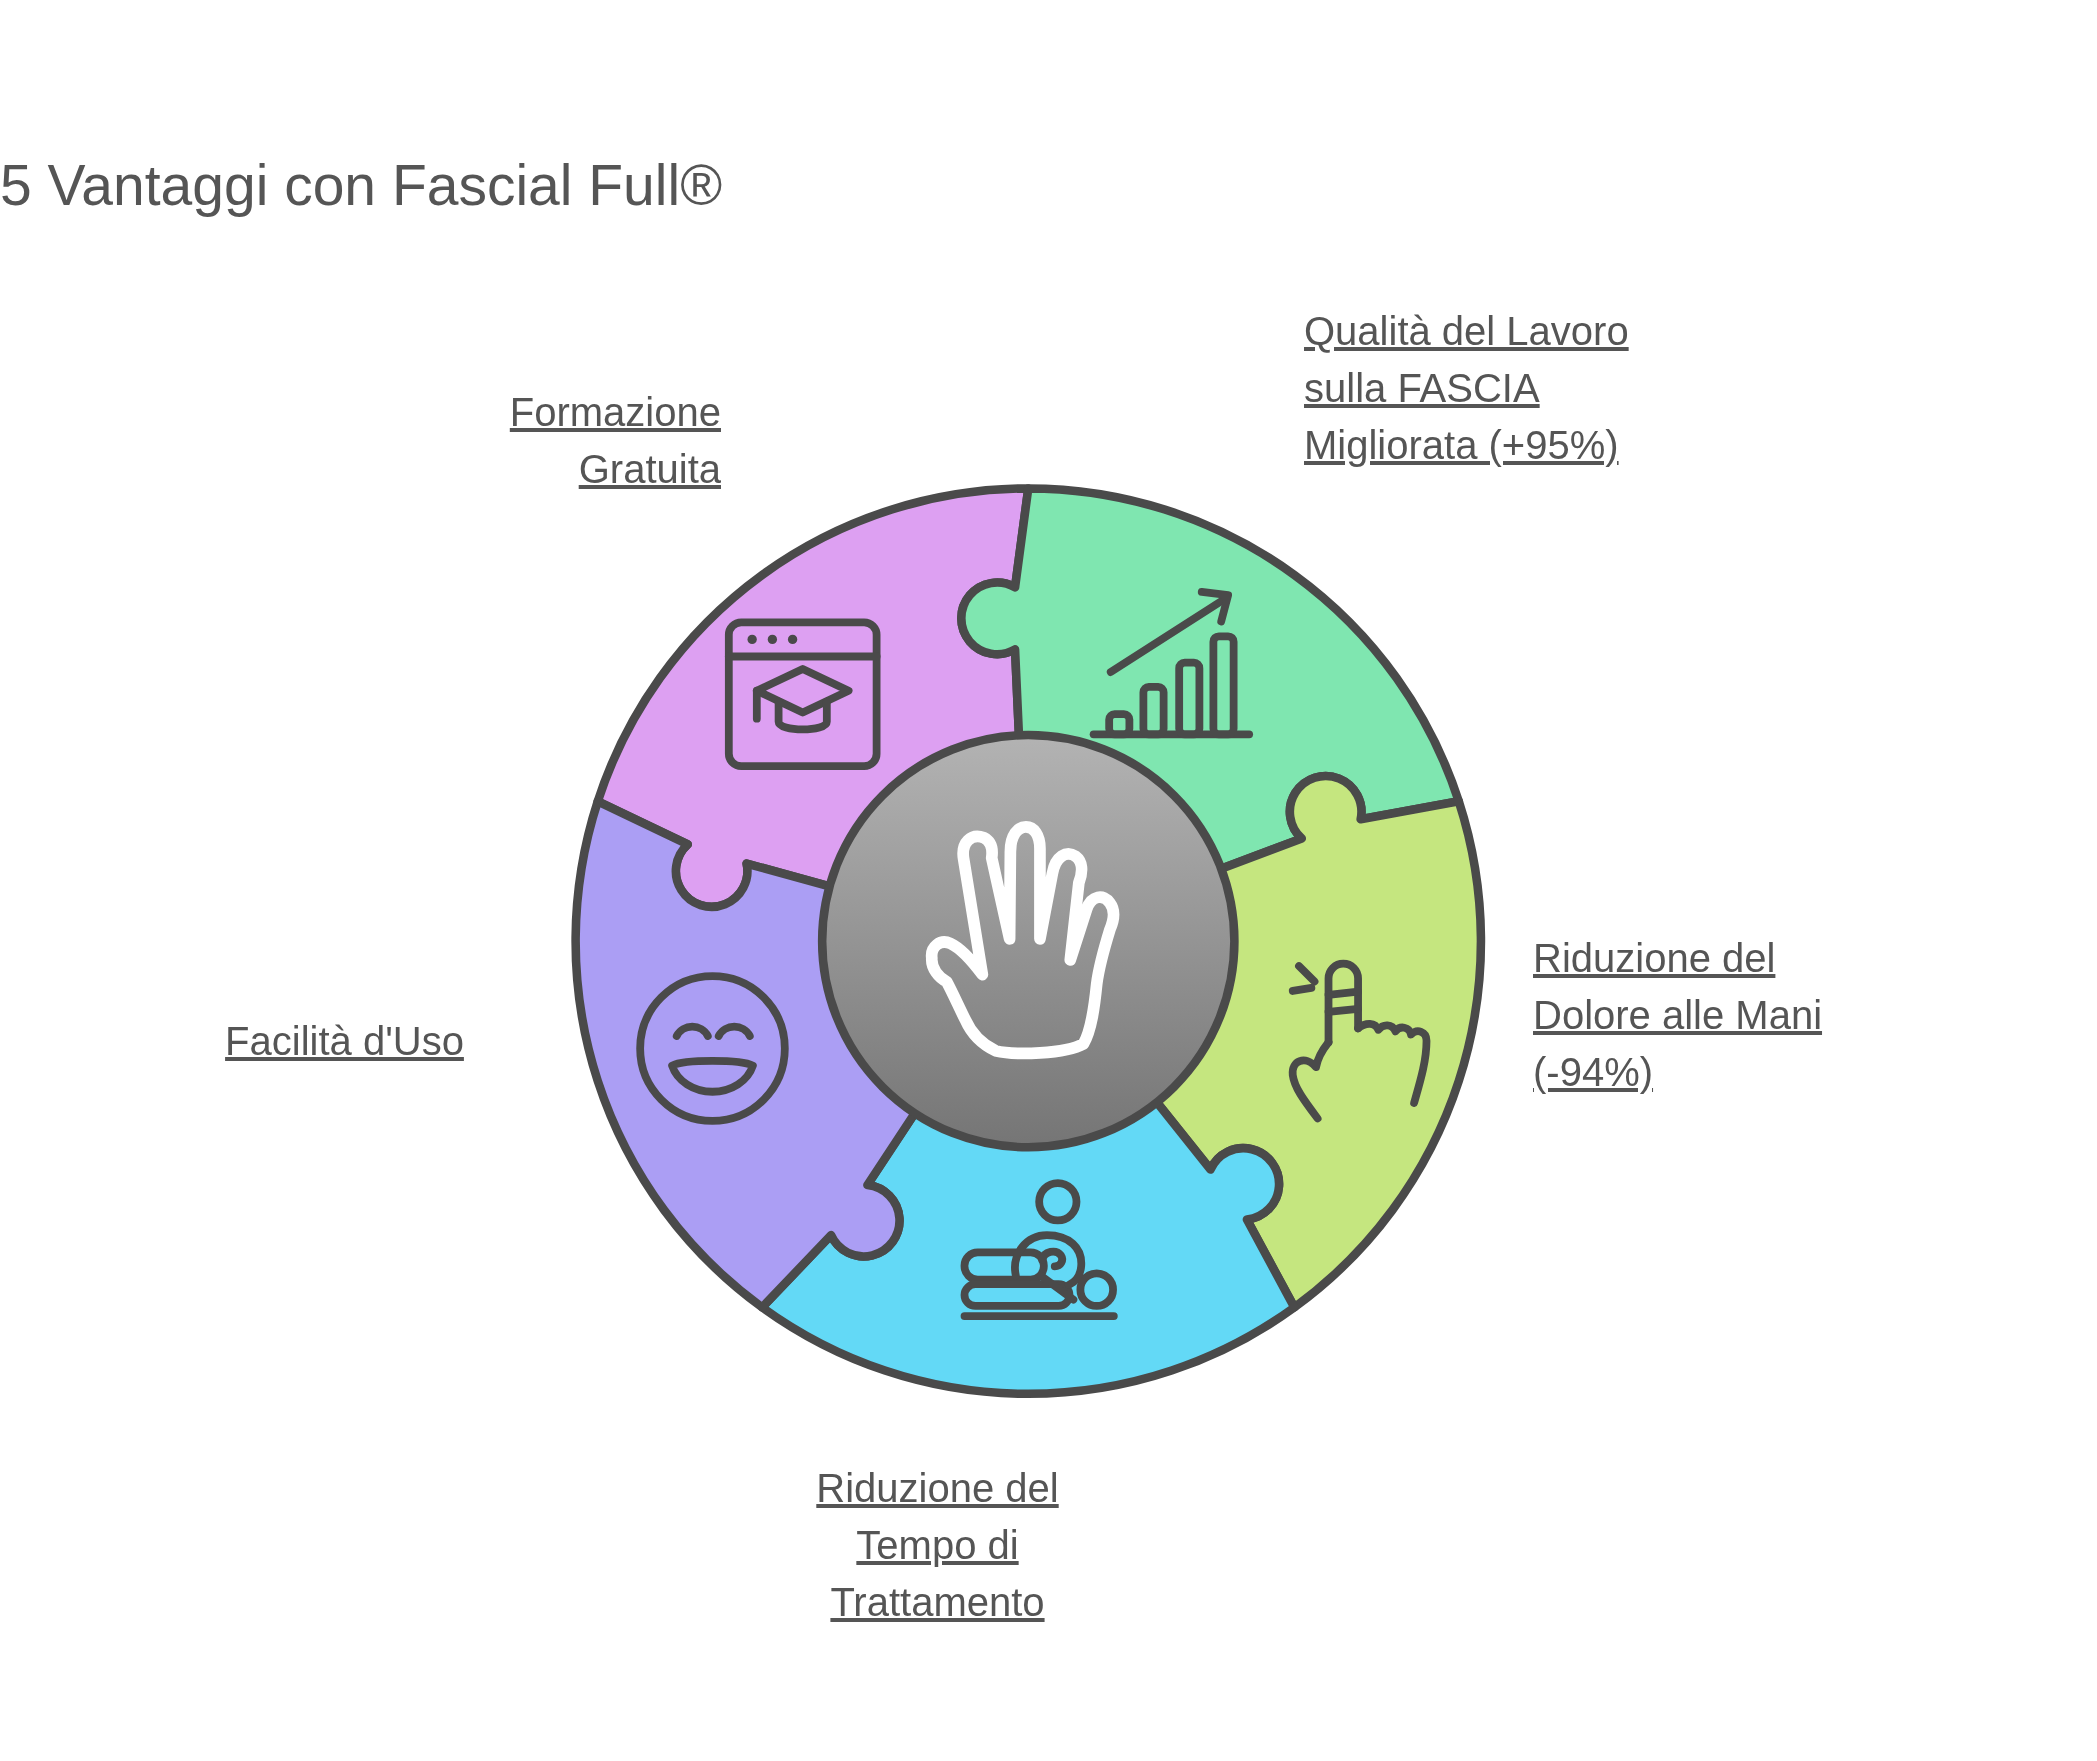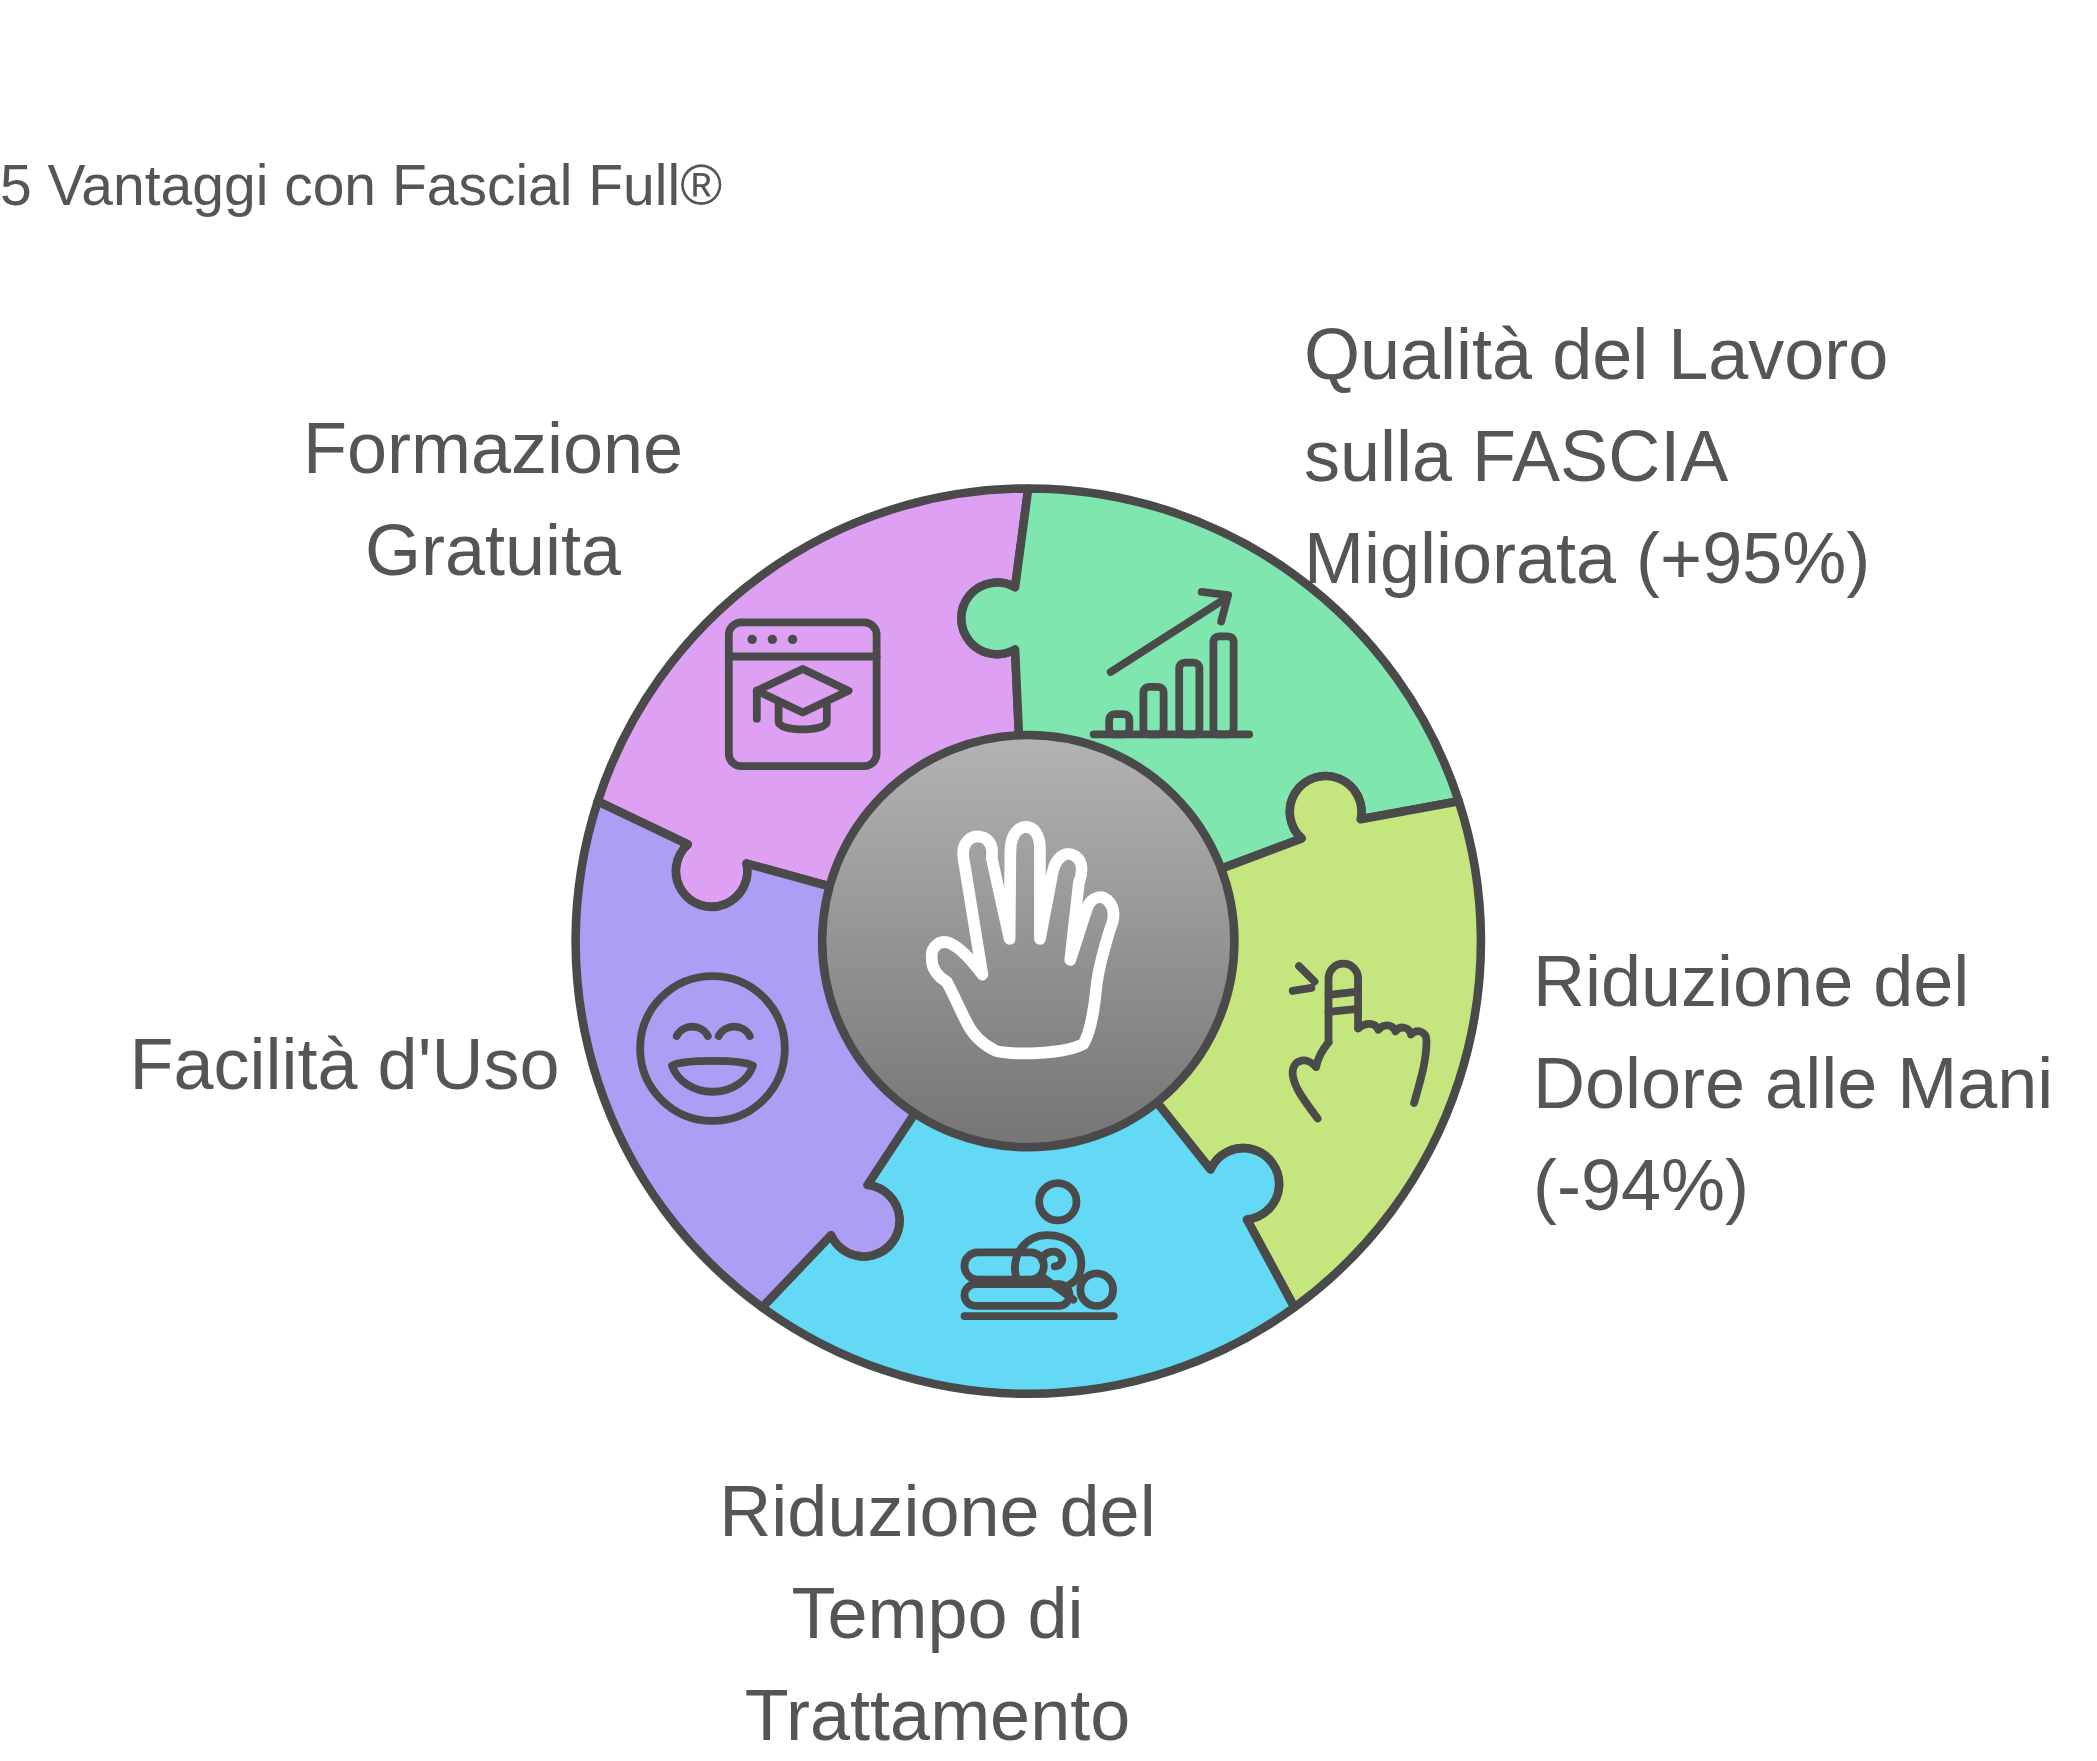--- a/index.html
+++ b/index.html
@@ -10,23 +10,24 @@
   body{
     width:2097px;height:1761px;
     background:#ffffff;
     position:relative;
     font-family:"Liberation Sans", sans-serif;
     overflow:hidden;
   }
   .label{
     position:absolute;
     color:var(--text);
-    font-size:72px;
+    font-size:40px;
     line-height:1.42;
     white-space:pre-line;
+    text-decoration:underline;
   }
   .title{
     position:absolute;
     left:0; top:152px; width:2031px;
     text-align:left;
     color:var(--text);
     font-size:57px;
   }
   #stage{position:absolute;left:0;top:0;}
   .icon path, .icon rect, .icon circle, .icon line{
@@ -48,21 +49,21 @@
     stroke-width:15;
     stroke-linecap:round;
     stroke-linejoin:round;
   }
 </style>
 </head>
 <body>
 
 <div class="title">5 Vantaggi con Fascial Full®</div>
 
-<div class="label" style="left:265px;top:384px;width:456px;text-align:center;margin-top:13px;">Formazione
+<div class="label" style="left:265px;top:384px;width:456px;text-align:right;">Formazione
 Gratuita</div>
 
 <div class="label" style="left:1304px;top:303px;width:591px;text-align:left;">Qualità del Lavoro
 sulla FASCIA
 Migliorata (+95%)</div>
 
 <div class="label" style="left:1533px;top:930px;width:560px;text-align:left;">Riduzione del
 Dolore alle Mani
 (-94%)</div>
 

